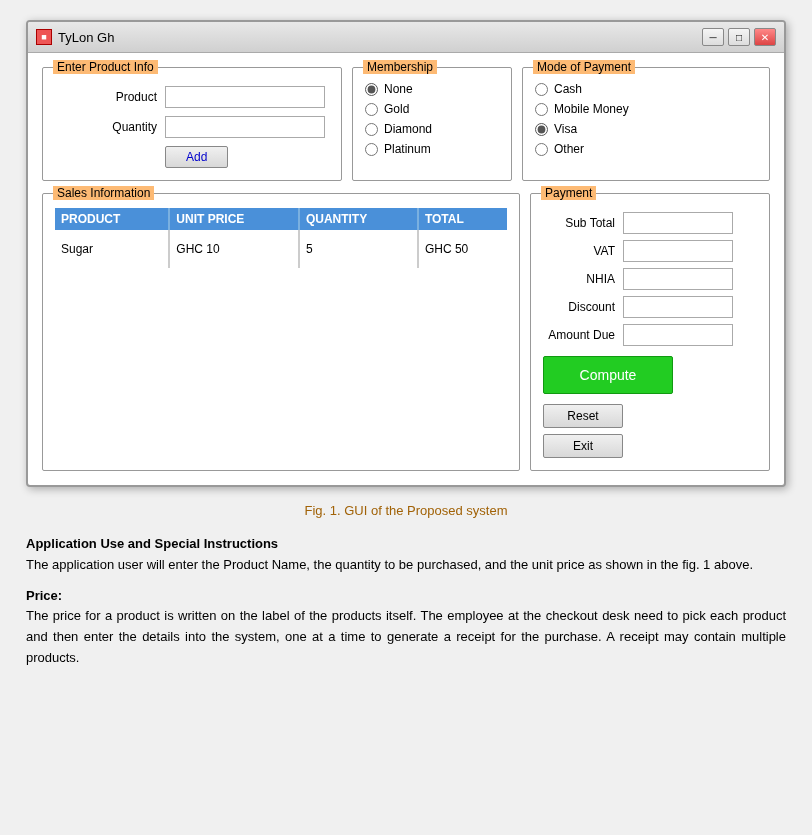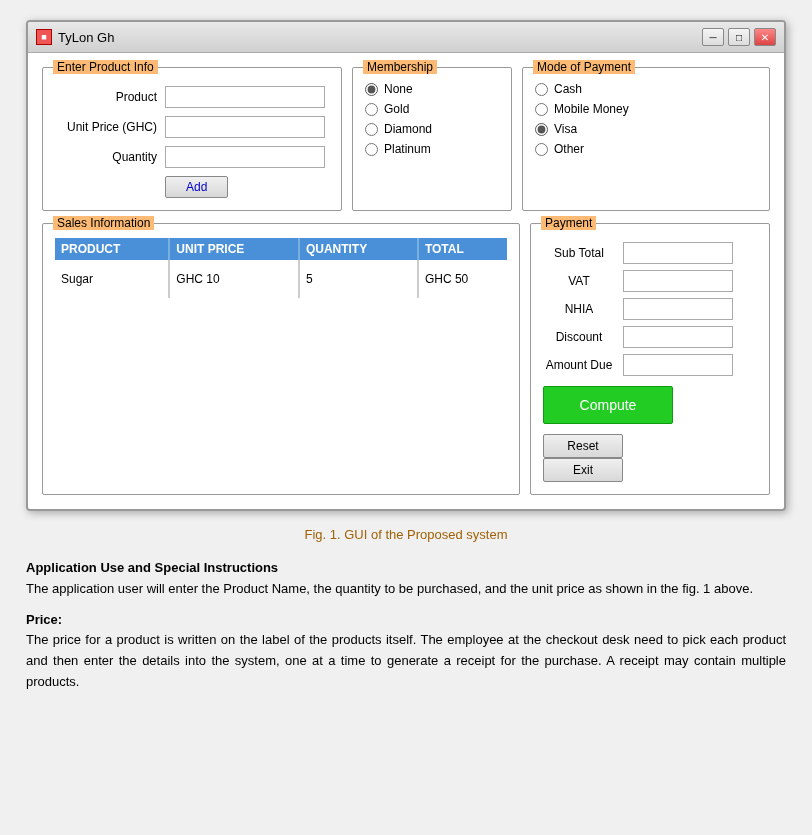--- a/index.html
+++ b/index.html
@@ -217,21 +217,21 @@
     }
 
     .payment-row {
       display: flex;
       align-items: center;
       margin-bottom: 6px;
     }
 
     .payment-label {
       width: 80px;
-      text-align: center;
+      text-align: right;
       padding-right: 8px;
       font-size: 12px;
     }
 
     .payment-input {
       border: 1px solid #aaa;
       padding: 2px 4px;
       height: 22px;
       width: 110px;
       background: #fff;
@@ -264,20 +264,21 @@
       gap: 10px;
       align-items: flex-start;
       justify-content: flex-start;
       margin-top: 10px;
       flex-direction: column;
     }
 
     .right-btns {
       display: flex;
       flex-direction: column;
+      gap: 6px;
     }
 
     
     .caption {
       text-align: center;
       margin: 16px auto;
       font-size: 13px;
       color: #a16207;
     }
 
@@ -317,24 +318,20 @@
 
   <div class="window-body">
 
     <div class="top-section">
 
       <div class="group-box product-info-box">
         <span class="group-box-title">Enter Product Info</span>
         <div style="margin-top:8px;">
           <div class="form-row">
             <label class="form-label">Product</label>
-            <input class="form-input" type="text" style="">
-          </div>
-          <div class="form-row">
-            <label class="form-label">Unit Price (GHC)</label>
             <input class="form-input" type="text" style="">
           </div>
           <div class="form-row">
             <label class="form-label">Quantity</label>
             <input class="form-input" type="text" style="">
           </div>
           <button class="add-btn">Add</button>
         </div>
       </div>
 

